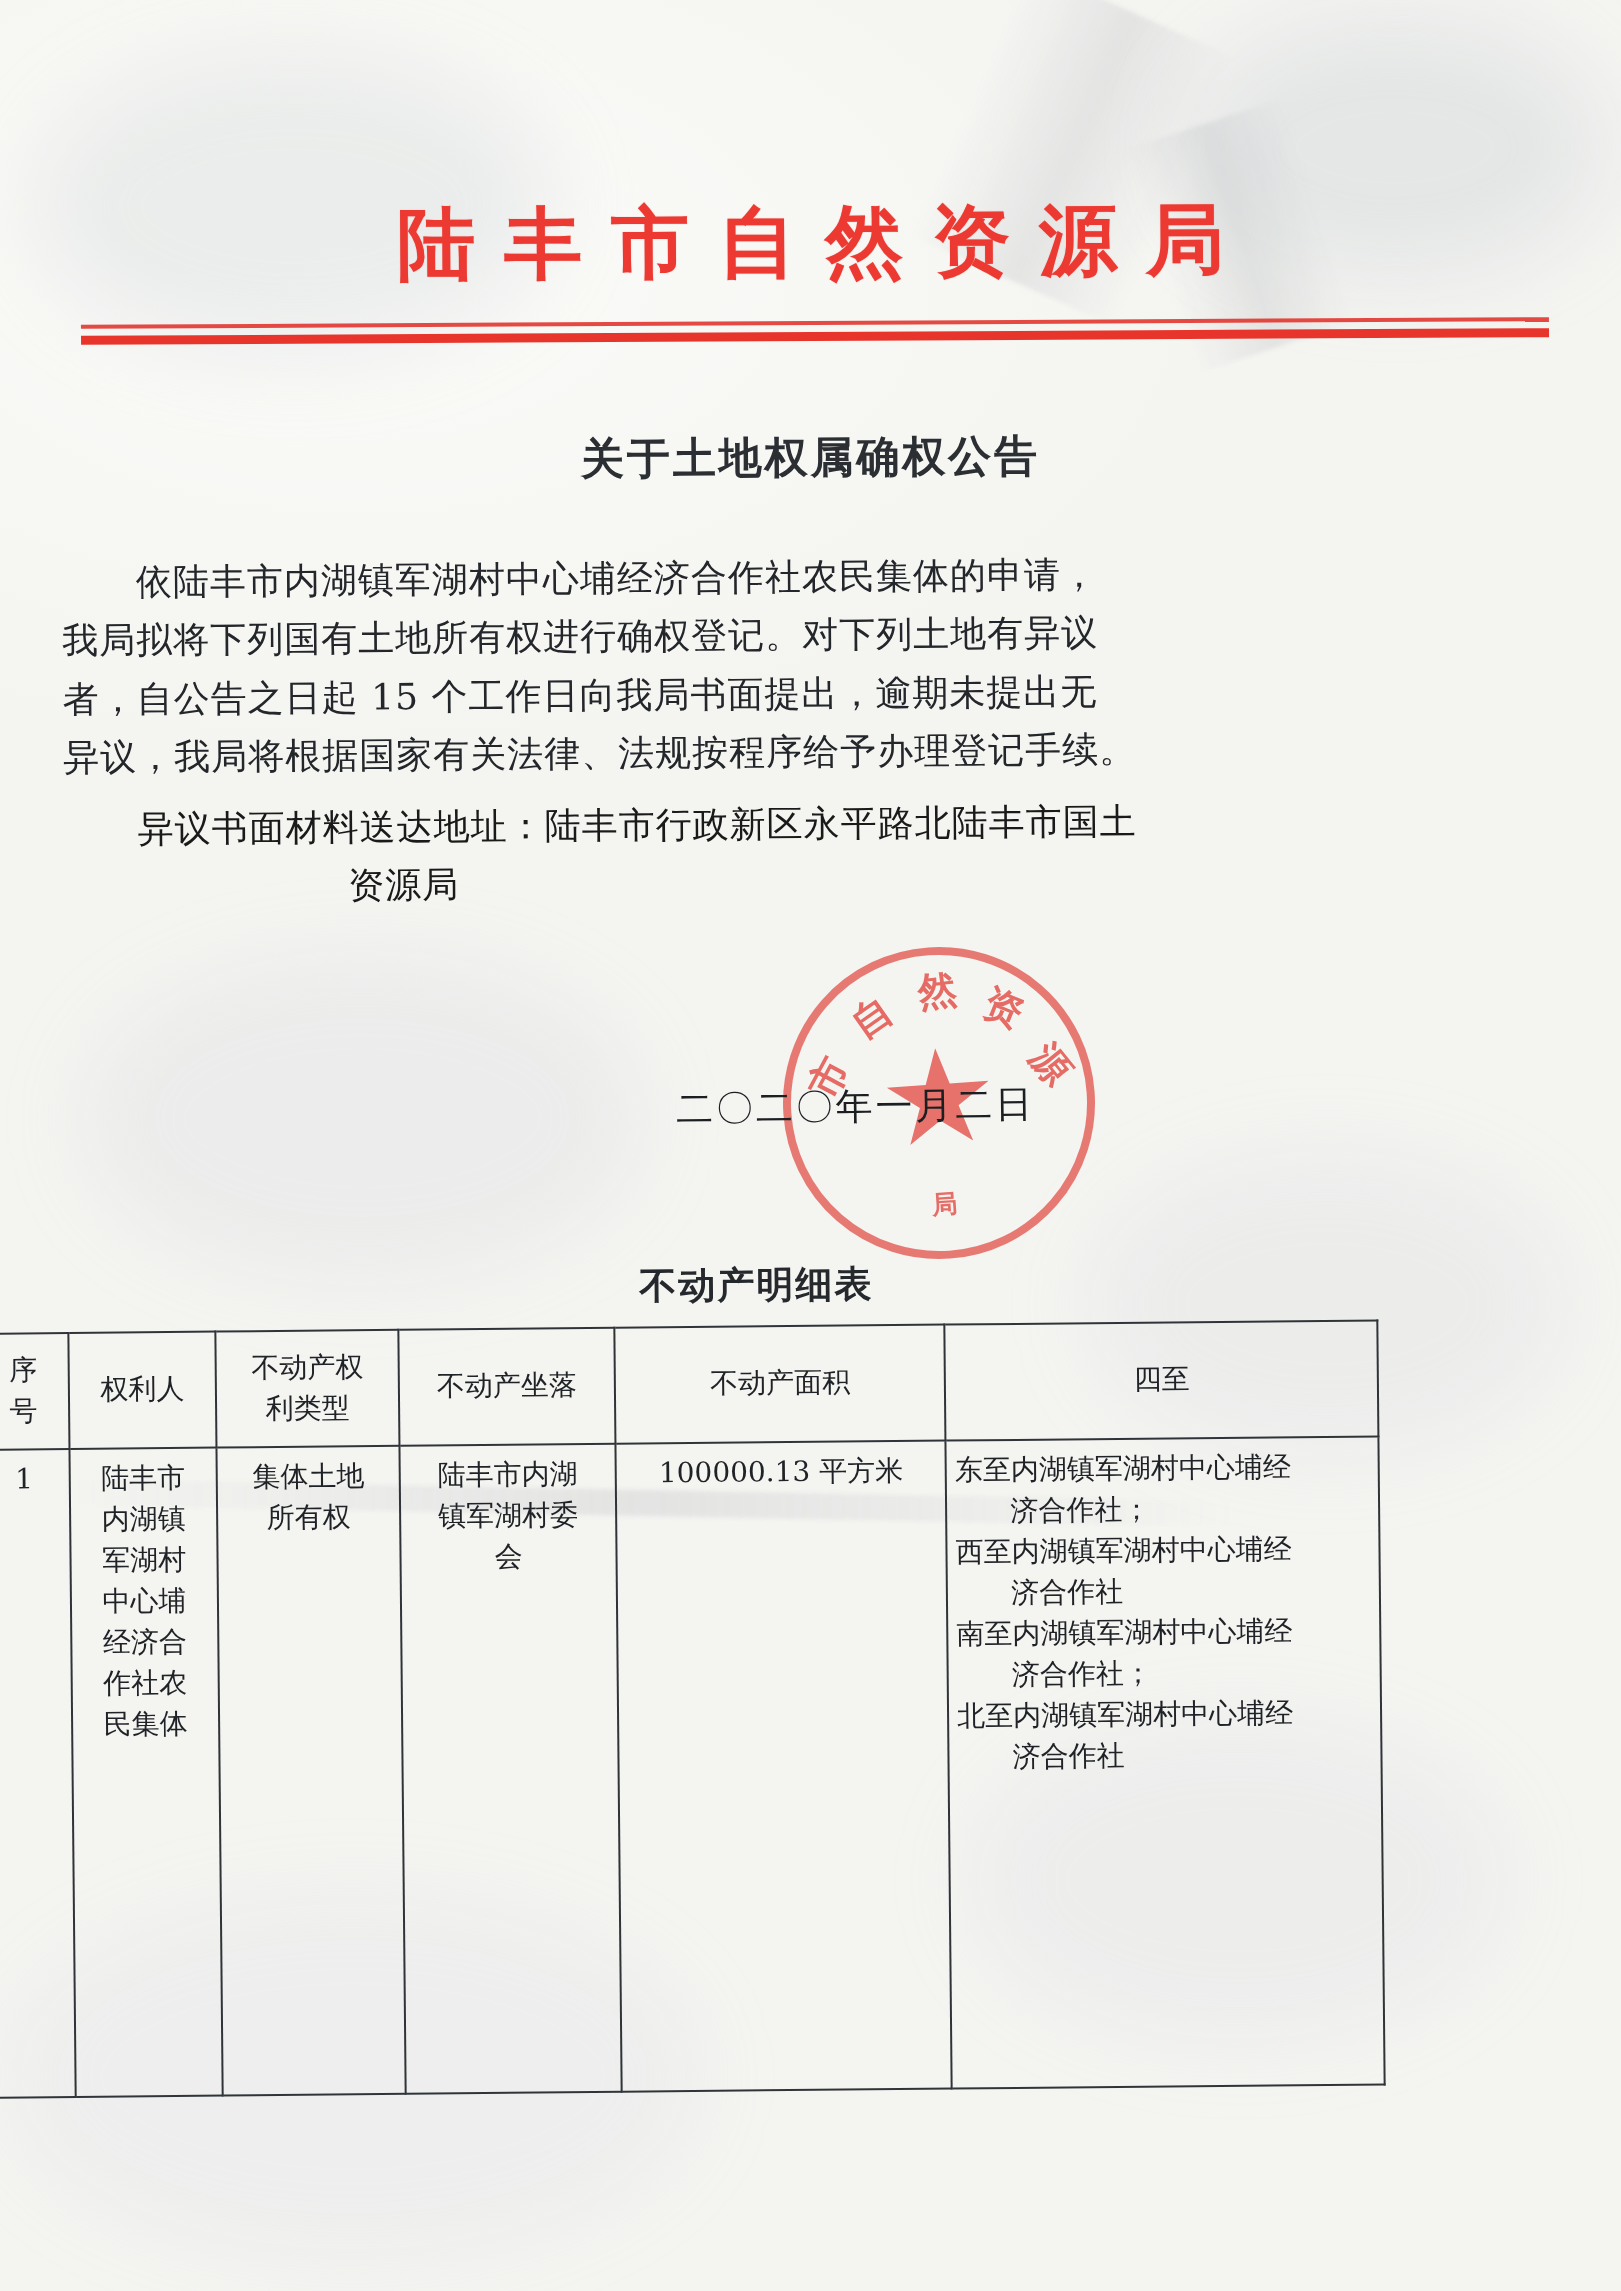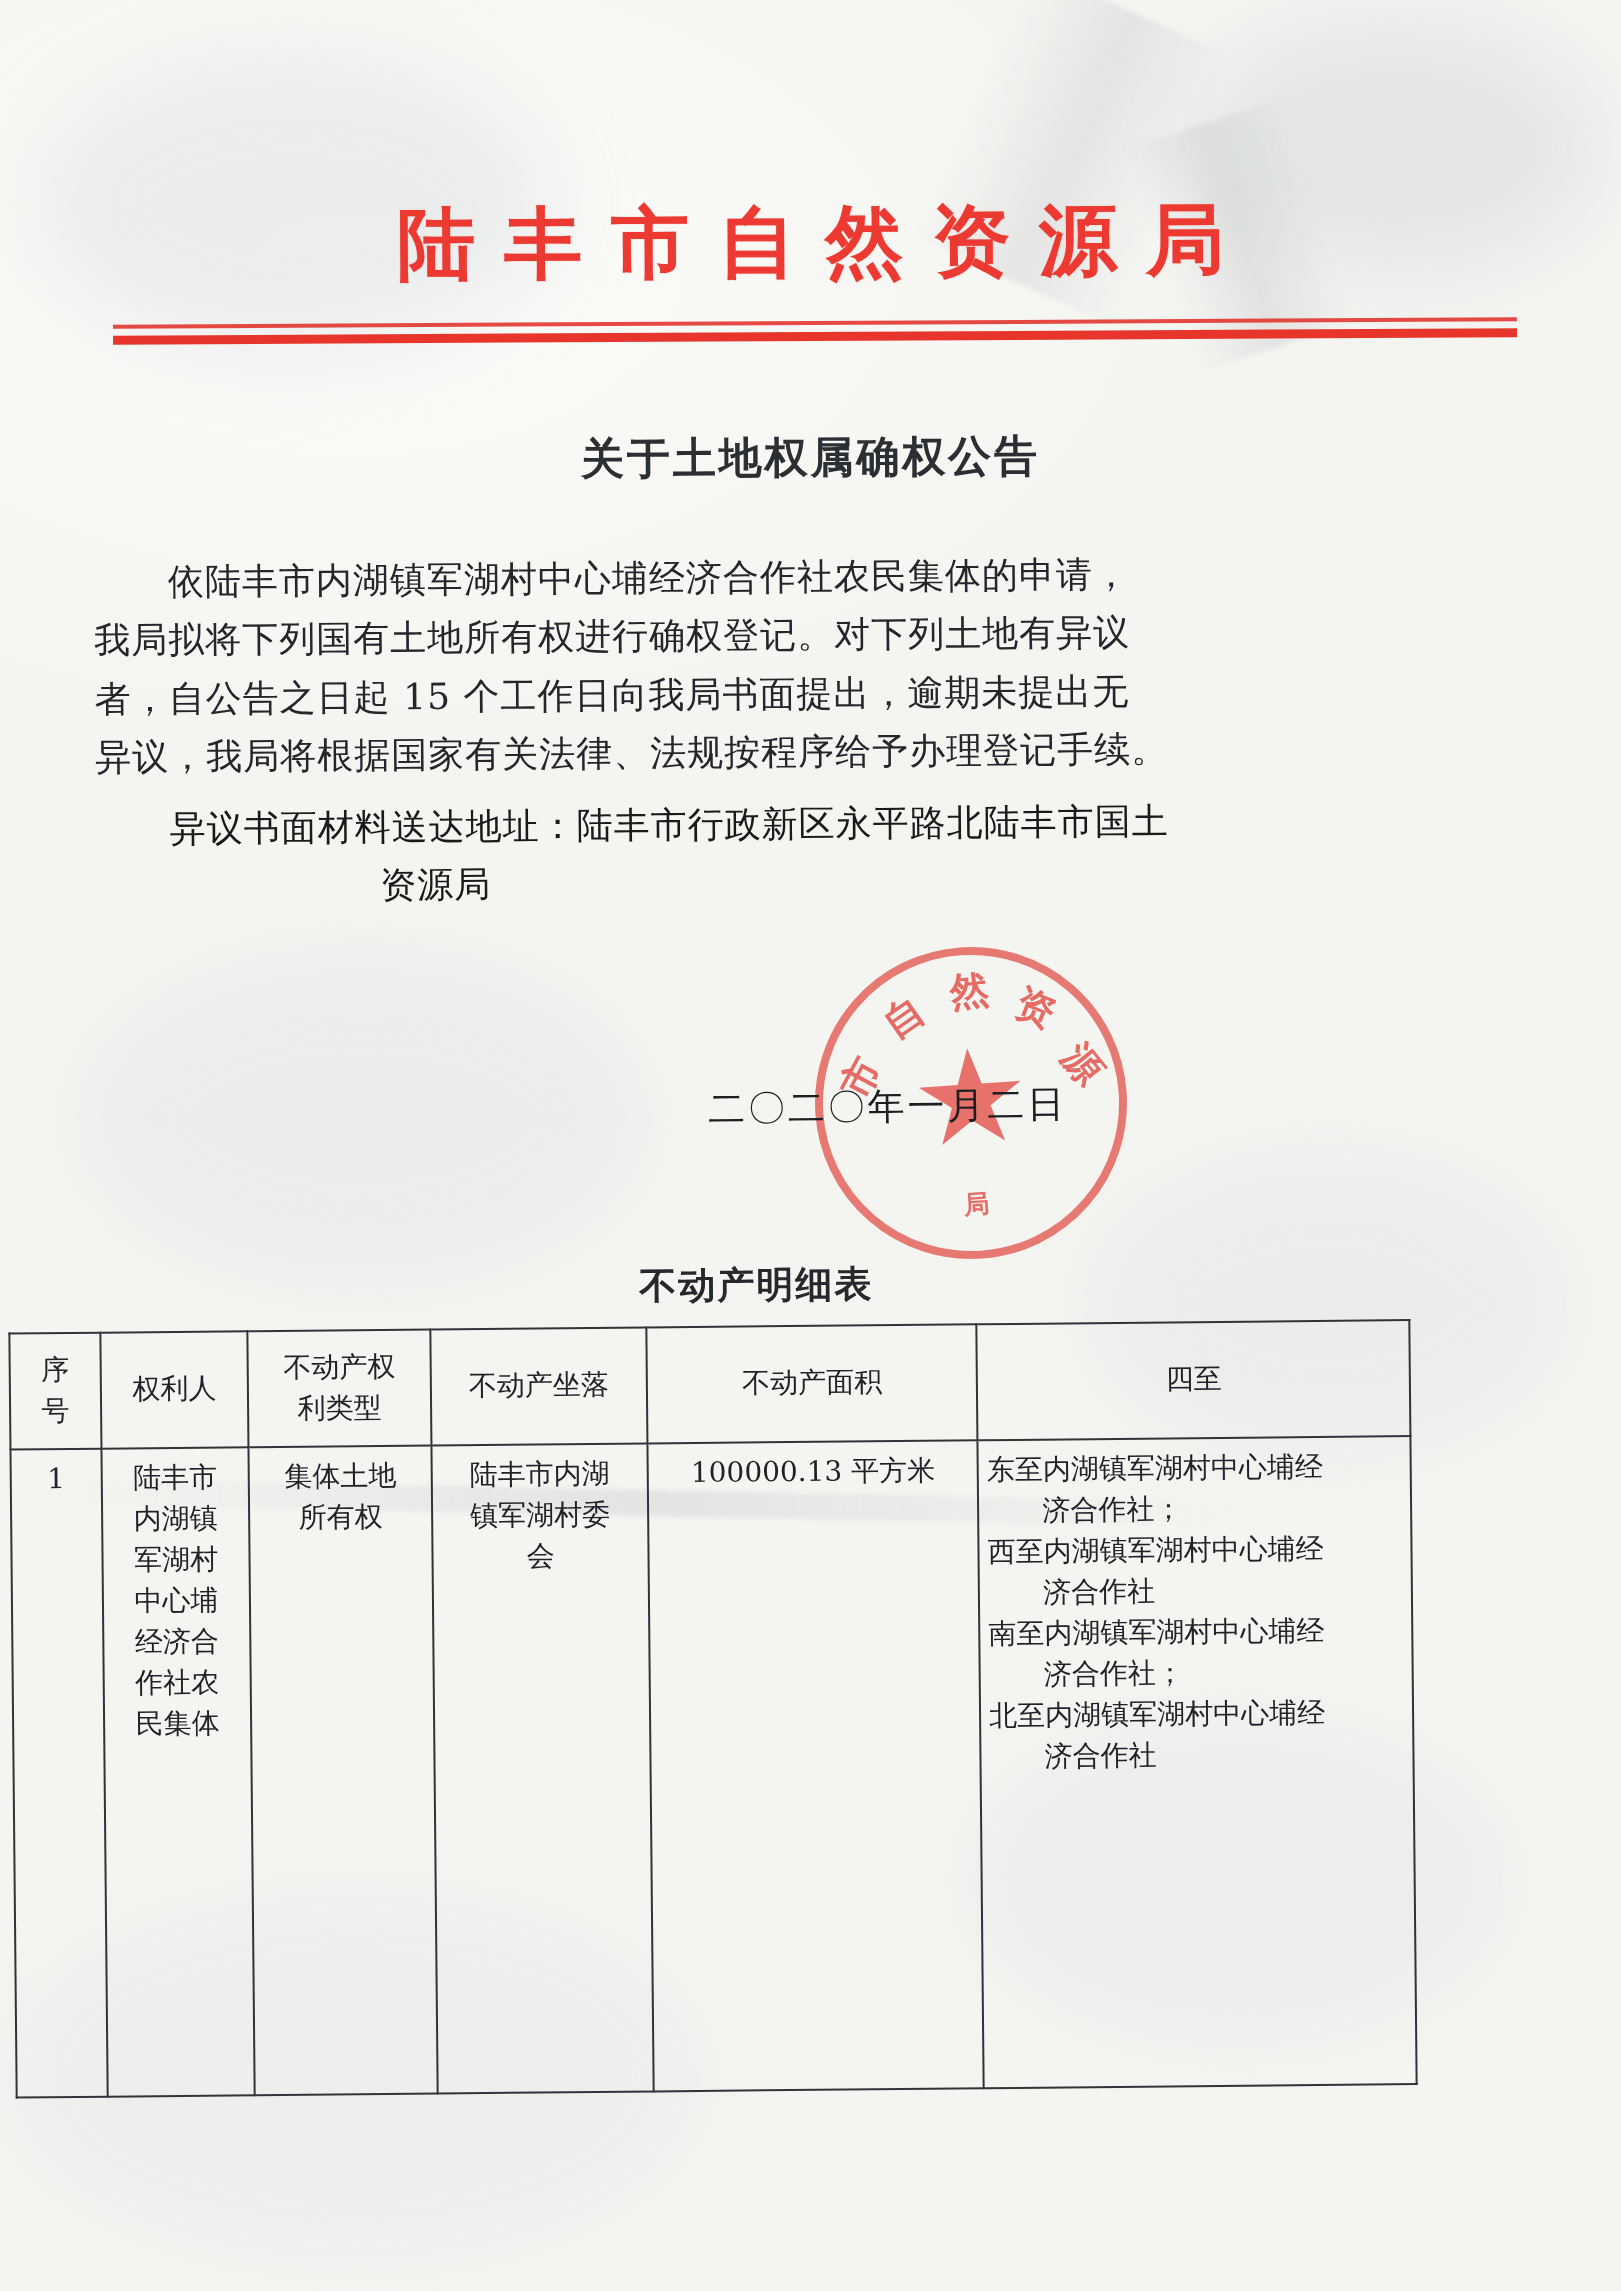--- a/index.html
+++ b/index.html
@@ -40,21 +40,21 @@
     background: linear-gradient(90deg, rgba(0,0,0,0) 0%, rgba(150,155,162,0.18) 50%, rgba(0,0,0,0) 100%);
     filter: blur(2px);
   }
   .crease-1 { left: 961px; top: 0;    width: 225px; height: 294px; transform: rotate(24deg); }
   .crease-2 { left: 1157px;top: 118px;width: 167px; height: 235px; transform: rotate(-18deg); }
   .crease-3 { left: 59px;  top: 1490px;width: 1176px;height: 25.5px; transform: rotate(1.1deg); }
 
   .content {
     position: relative;
     z-index: 5;
-    padding: 0 95px;
+    padding: 0 63px;
   }
 
   
   .masthead {
     padding-top: 201px;
     text-align: center;
   }
   .masthead-title {
     font-family: "DejaVu Serif", "Liberation Serif", serif;
     font-weight: bold;

